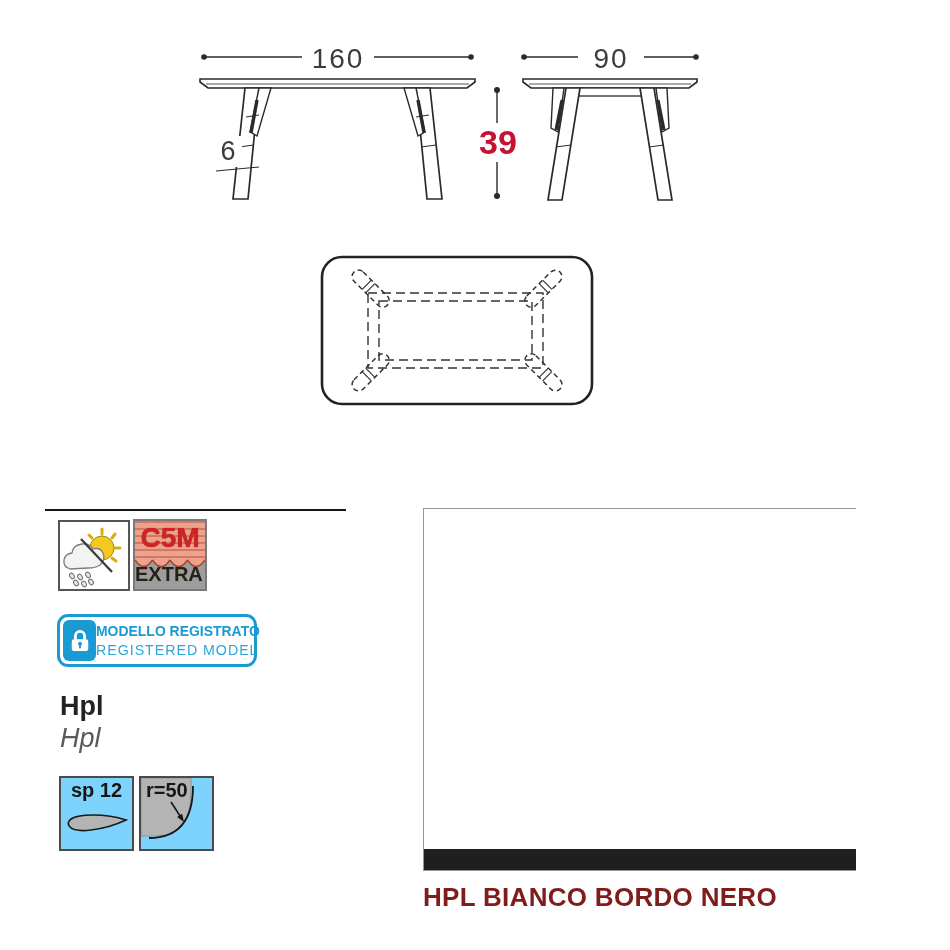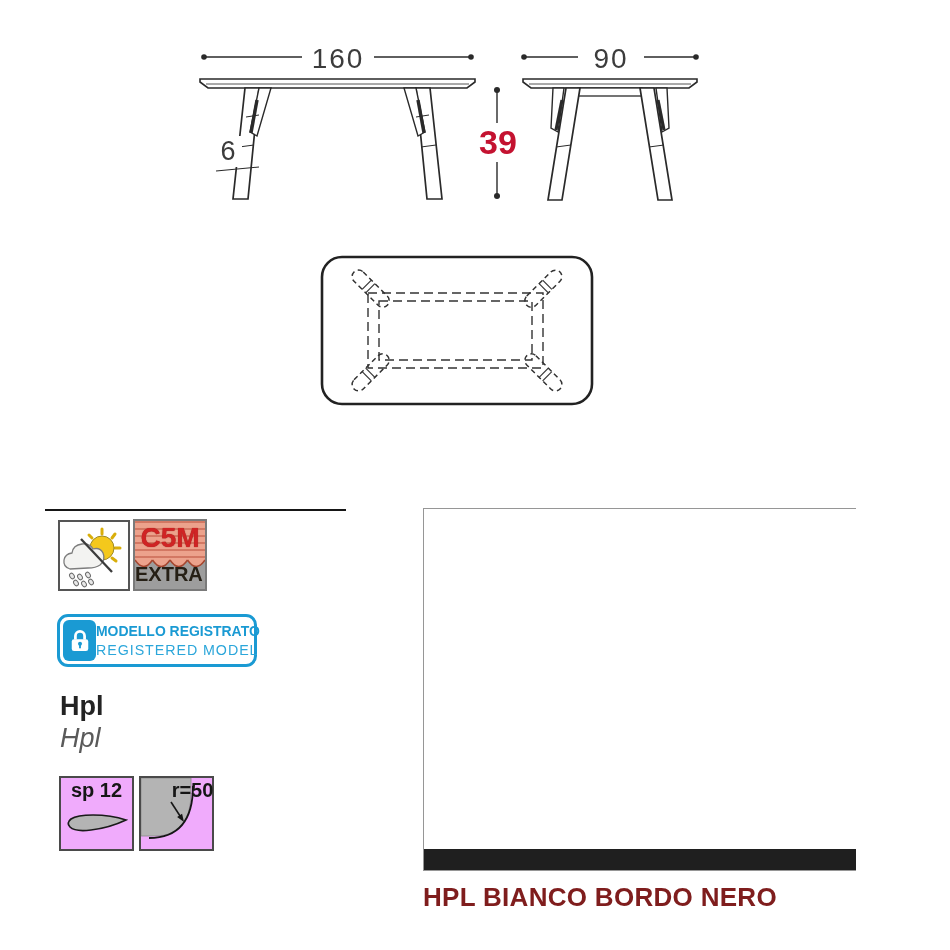--- a/index.html
+++ b/index.html
@@ -31,24 +31,24 @@
                color:#262016;}
   .badge{position:absolute;left:57px;top:614px;width:200px;height:53px;border:3px solid #1a9ad3;
          border-radius:11px;box-sizing:border-box;background:#fff;display:flex;align-items:center;padding:3px;}
   .badge-tile{width:33px;height:41px;background:#1a9ad3;border-radius:6px;flex:0 0 auto;
               display:flex;align-items:center;justify-content:center;}
   .badge-text{display:flex;flex-direction:column;justify-content:center;line-height:1.25;}
   .badge-line1{color:#1a9ad3;font-weight:bold;font-size:15px;white-space:nowrap;transform:scaleX(.93);transform-origin:left center;}
   .badge-line2{color:#2ba6da;font-weight:normal;font-size:15px;letter-spacing:1px;white-space:nowrap;transform:scaleX(.95);transform-origin:left center;}
   .hpl-primary{position:absolute;left:60px;top:691px;font-size:27px;font-weight:bold;color:#232323;}
   .hpl-secondary{position:absolute;left:60px;top:723px;font-size:27px;font-style:italic;color:#5a5a5a;}
-  .spec-box{position:absolute;width:75px;height:75px;border:2px solid #4a4a4a;box-sizing:border-box;background:#f0abfc;}
+  .spec-box{position:absolute;width:75px;height:75px;border:2px solid #4a4a4a;box-sizing:border-box;background:#7dd3fc;}
   .spec-box .spec-label{position:absolute;left:0;top:1px;width:100%;text-align:center;
                         font-size:20px;font-weight:bold;color:#161616;}
-  .spec-box.r50 .spec-label{text-align:center;padding-left:16px;}
+  .spec-box.r50 .spec-label{text-align:left;padding-left:5px;}
   .swatch{position:absolute;left:423px;top:508px;width:492px;height:363px;border:1px solid #969696;
           box-sizing:border-box;background:#ffffff;}
   .swatch-bar{position:absolute;left:0;right:0;bottom:0;height:21px;background:#1f1f1f;}
   .swatch-label{position:absolute;left:423px;top:882px;font-size:26px;font-weight:bold;color:#7f1d1d;letter-spacing:.3px;}
 </style>
 </head>
 <body>
 
 <div class="canvas">
 

